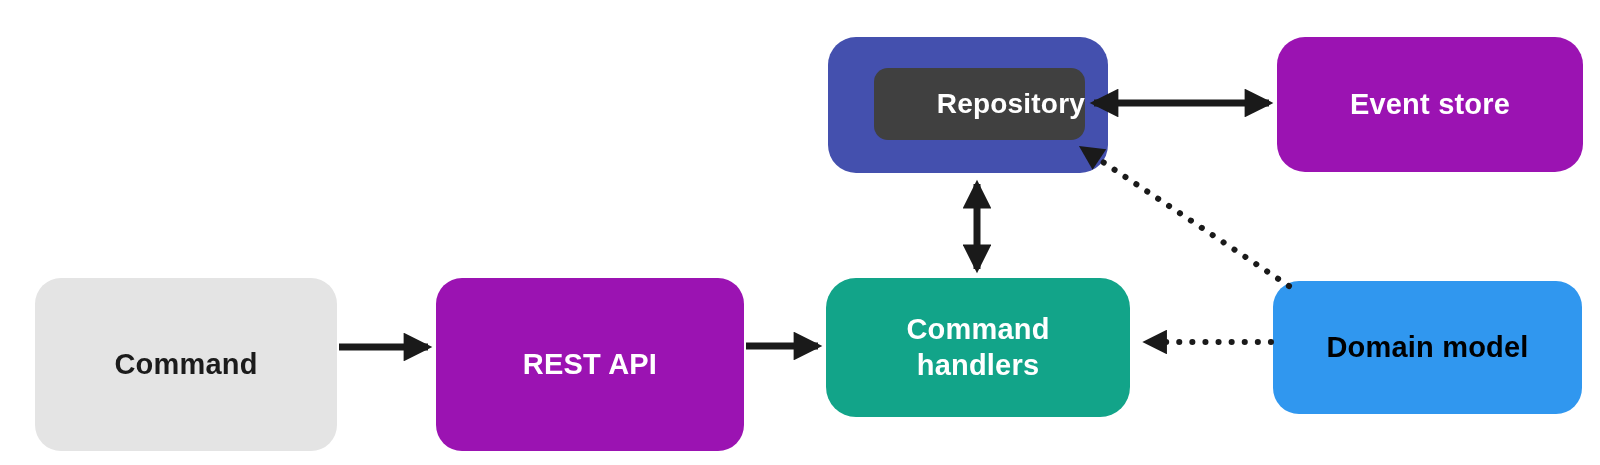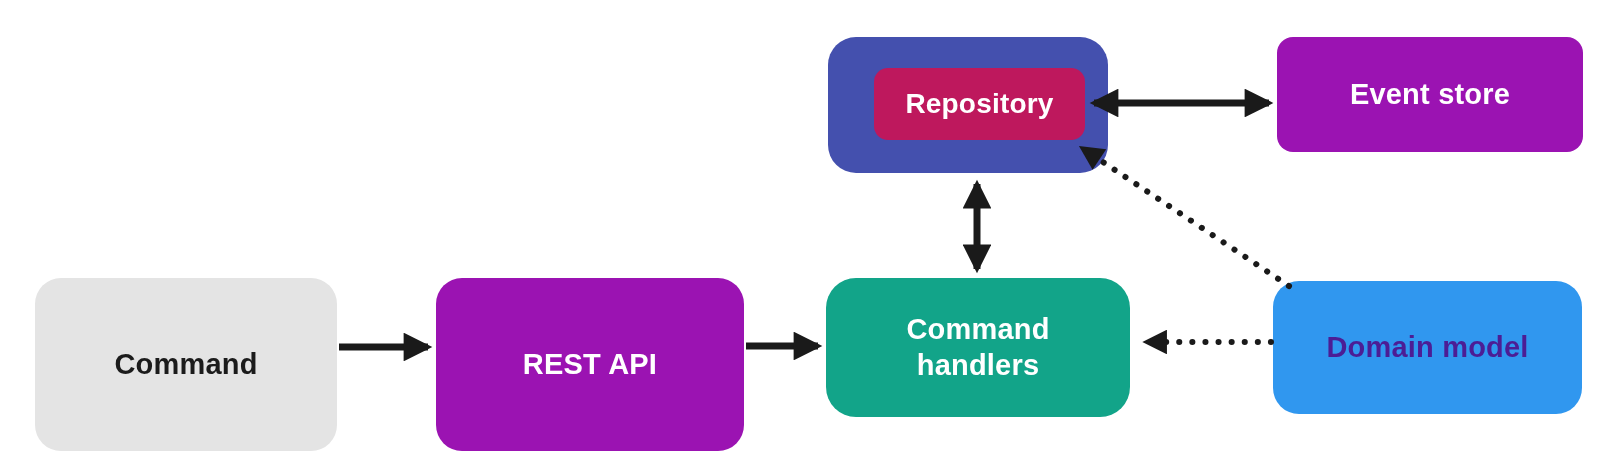--- a/index.html
+++ b/index.html
@@ -24,21 +24,21 @@
     font-weight: bold;
     font-size: 29px;
     line-height: 1.22;
     letter-spacing: 0.2px;
     box-sizing: border-box;
   }
   .node .lbl { display: inline-block; }
   
   .n-repo-container { left: 828px; top: 37px;  width: 280px; height: 136px; border-radius: 28px; }
   .n-repository     { left: 874px; top: 68px;  width: 211px; height: 72px;  border-radius: 14px; font-size: 28px; }
-  .n-event-store    { left: 1277px; top: 37px; width: 306px; height: 115px; border-radius: 16px; }
+  .n-event-store    { left: 1277px; top: 37px; width: 306px; height: 135px; border-radius: 28px; }
   .n-command        { left: 35px;  top: 278px; width: 302px; height: 173px; border-radius: 26px; }
   .n-rest-api       { left: 436px; top: 278px; width: 308px; height: 173px; border-radius: 26px; }
   .n-cmd-handlers   { left: 826px; top: 278px; width: 304px; height: 139px; border-radius: 30px; }
   .n-cmd-handlers .lbl { max-width: 210px; }
   .n-domain-model   { left: 1273px; top: 281px; width: 309px; height: 133px; border-radius: 26px; }
   .arrows {
     position: absolute;
     left: 0; top: 0;
     width: 1600px;
     height: 465px;
@@ -49,42 +49,42 @@
   .solid-line  { stroke-width: 7; }
   .dotted-line { stroke-width: 6; stroke-linecap: round; stroke-dasharray: 0.1 13; }
 </style>
 </head>
 <body>
 
 <div class="canvas">
 
   <div class="node n-repo-container" style="background-color: rgb(68, 80, 174);"></div>
 
-  <div class="node n-repository" style="background-color: #be185d;">
+  <div class="node n-repository" style="background-color: #404040; justify-content: flex-end;">
     <span class="lbl" style="color: rgb(255, 255, 255);">Repository</span>
   </div>
 
   <div class="node n-event-store" style="background-color: rgb(155, 19, 178);">
     <span class="lbl" style="color: rgb(255, 255, 255);">Event store</span>
   </div>
 
   <div class="node n-command" style="background-color: rgb(228, 228, 228);">
     <span class="lbl" style="color: rgb(27, 27, 27);">Command</span>
   </div>
 
   <div class="node n-rest-api" style="background-color: rgb(155, 19, 178);">
     <span class="lbl" style="color: rgb(255, 255, 255);">REST API</span>
   </div>
 
   <div class="node n-cmd-handlers" style="background-color: rgb(18, 164, 137);">
     <span class="lbl" style="color: rgb(255, 255, 255);">Command handlers</span>
   </div>
 
   <div class="node n-domain-model" style="background-color: rgb(48, 151, 239);">
-    <span class="lbl" style="color: #4c1d95;">Domain model</span>
+    <span class="lbl" style="color: #000000;">Domain model</span>
   </div>
 
   <svg class="arrows" viewBox="0 0 1600 465">
     <defs>
       <marker id="ah" viewBox="0 0 10 10" refX="8.5" refY="5" markerWidth="4.5" markerHeight="4.1" orient="auto-start-reverse">
         <path d="M0,0 L10,5 L0,10 z" fill="#1a1a1a"></path>
       </marker>
     </defs>
 
     <line class="solid-line" x1="339" y1="347" x2="428" y2="347" marker-end="url(#ah)"></line>

